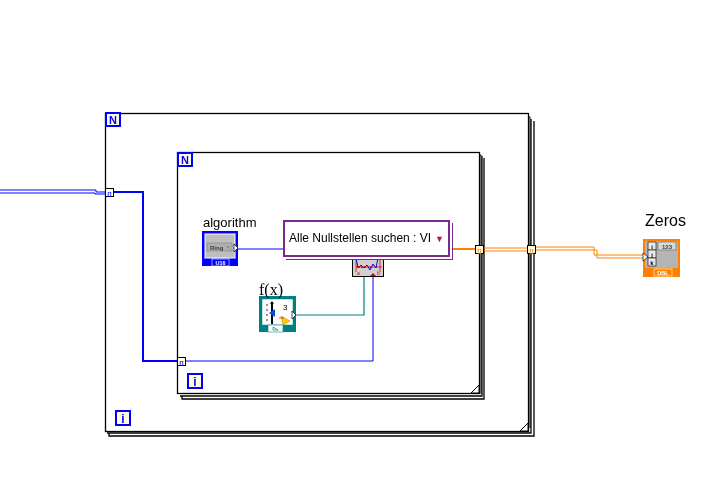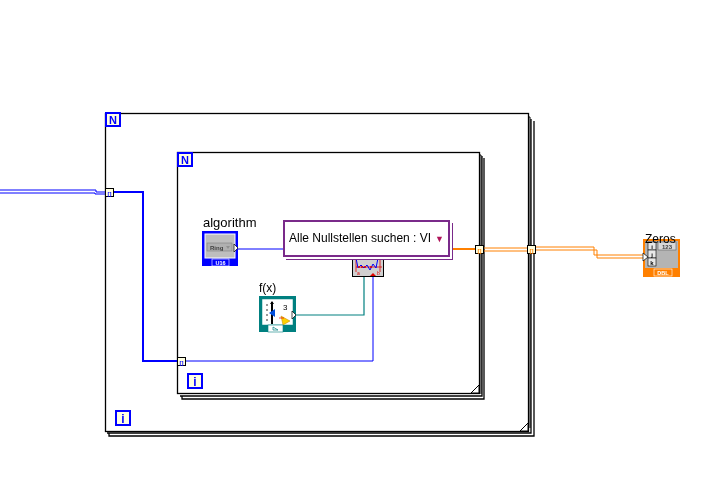--- a/index.html
+++ b/index.html
@@ -157,18 +157,18 @@
     <text x="652" y="265" font-size="6" font-weight="bold" text-anchor="middle" fill="#000" font-family="Liberation Sans, sans-serif">k</text>
     <rect x="658" y="242" width="18" height="8" fill="#d8d8d8" stroke="#606060" stroke-width="0.6"></rect>
     <text x="667" y="249" font-size="6" font-weight="bold" text-anchor="middle" fill="#404040" font-family="Liberation Sans, sans-serif">123</text>
     <path d="M643,253 L648,257 L643,261 Z" fill="#fff" stroke="#000" stroke-width="0.7"></path>
     <rect x="654" y="269" width="18" height="7" fill="#ff8000" stroke="#ffffff" stroke-width="0.6"></rect>
     <text x="663" y="275" font-size="5.5" font-weight="bold" text-anchor="middle" fill="#ffffff" font-family="Liberation Sans, sans-serif">DBL</text>
   </g>
 </svg>
 
 <div class="lbl" style="left:203px; top:215px; font-size:13px;">algorithm</div>
-<div class="lbl" style="left:259px; top:281px; font-size:12px;">f(x)</div>
-<div class="lbl" style="left:645px; top:232px; font-size:12px;">Zeros</div>
+<div class="lbl" style="left:259px; top:281px; font-size:16px;font-family:Liberation Serif, serif;">f(x)</div>
+<div class="lbl" style="left:645px; top:212px; font-size:16px;">Zeros</div>
 
 <div class="ring-const">
   <span>Alle Nullstellen suchen : VI</span><span class="arrow">▼</span>
 </div>
 
 </body></html>

